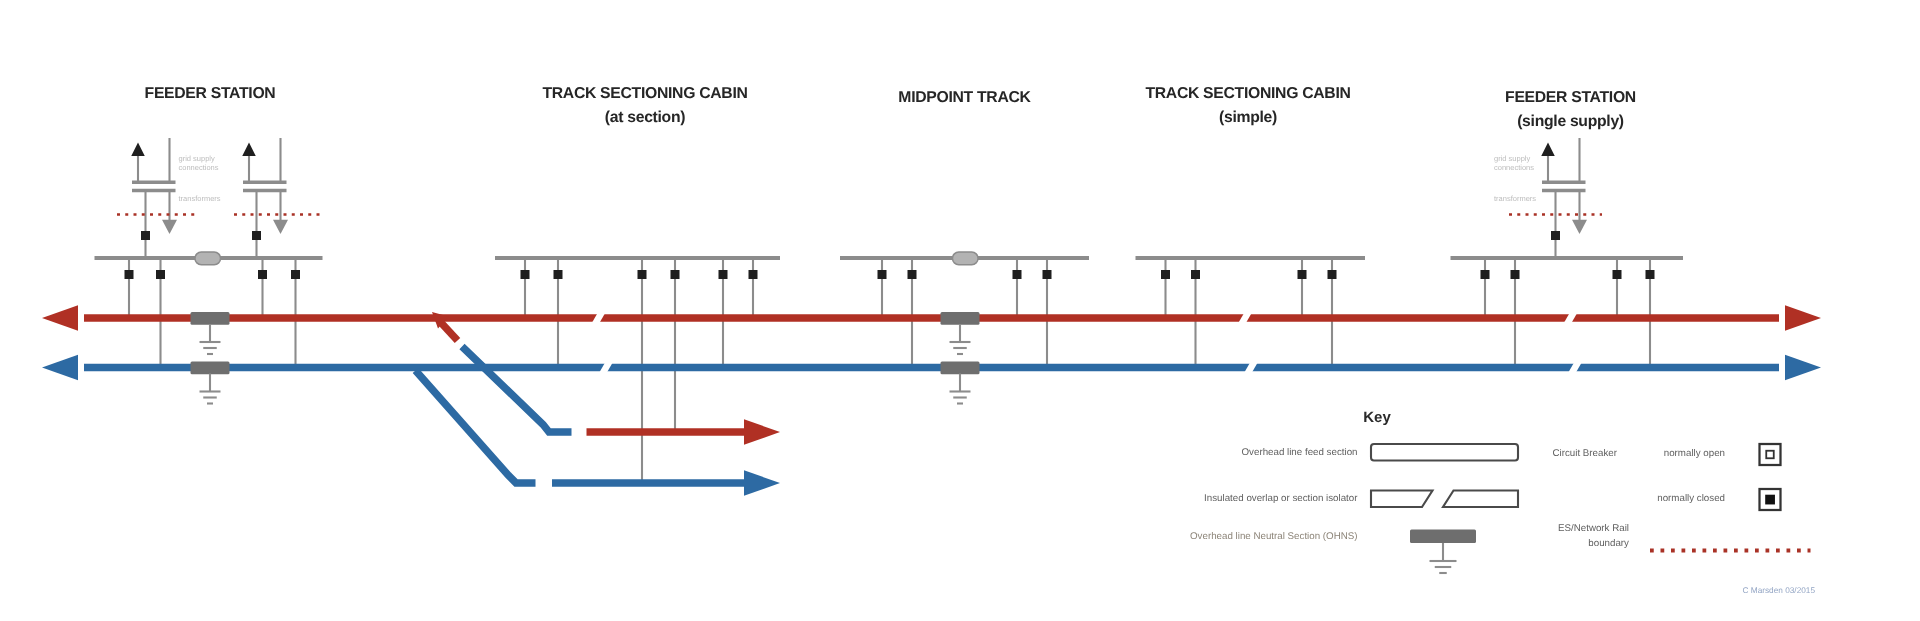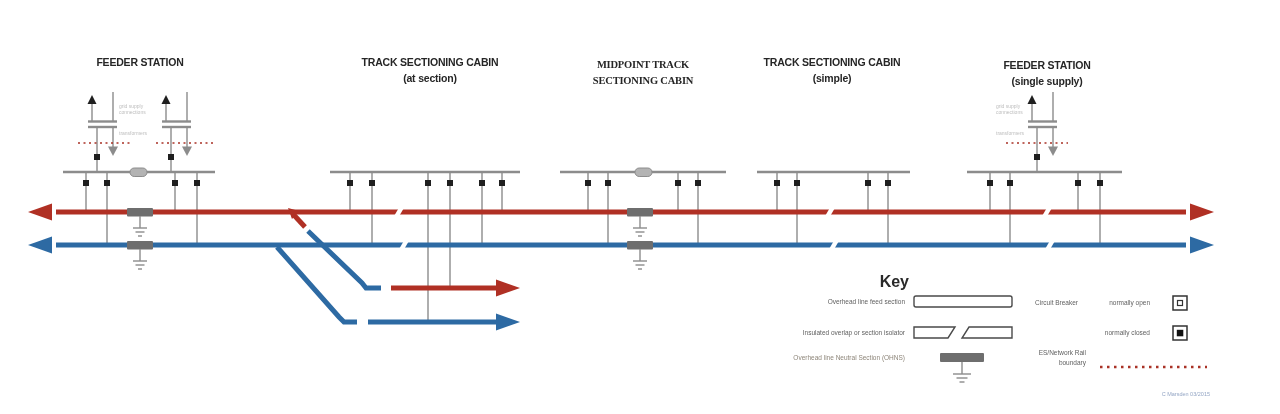--- a/index.html
+++ b/index.html
@@ -22,22 +22,22 @@
   .gray-f{fill:var(--infrastructure-gray);}
   .ns{fill:var(--neutral-section-gray);}
   .slash{fill:#ffffff;}
   .dotted{stroke:var(--boundary-red);stroke-width:1.6;stroke-dasharray:2 3.5;fill:none;}
   .keyline{stroke:#4a4a4a;stroke-width:1.4;fill:#ffffff;}
   .oval{fill:#b3b3b3;stroke:var(--infrastructure-gray);stroke-width:1;}
   
   .station-title{position:absolute;width:220px;margin-left:-110px;text-align:center;
     font-weight:bold;font-size:10.5px;letter-spacing:-0.2px;color:#262626;line-height:16px;}
   .note{position:absolute;font-size:5px;color:#bdbdbd;line-height:6px;}
-  .key-title{position:absolute;top:273px;left:849px;width:60px;text-align:right;
-    font-weight:bold;font-size:16px;color:#2a2a2a;}
+  .key-title{position:absolute;top:273px;left:888px;width:60px;text-align:center;
+    font-weight:bold;font-size:10px;color:#2a2a2a;}
   .key-label{position:absolute;font-size:6.5px;color:#5f5f5f;text-align:right;width:205px;left:700px;}
   .key-label.warm{color:#8d8579;}
   .cb-label{position:absolute;font-size:6.5px;color:#5f5f5f;text-align:right;}
   .credit{position:absolute;top:391px;left:1128px;width:82px;text-align:right;
     font-size:5.5px;color:#93a5c4;}
 </style>
 </head>
 <body>
 
 <div id="canvas">
@@ -236,23 +236,22 @@
     </g>
   </svg>
 
   <div class="station-title" style="left:140px;top:54px;">
     <div>FEEDER STATION</div>
   </div>
   <div class="station-title" style="left:430px;top:54px;">
     <div>TRACK SECTIONING CABIN</div>
     <div>(at section)</div>
   </div>
-  <div class="station-title" style="left:643px;top:57px;font-family:Liberation Serif, serif;">
+  <div class="station-title" style="left:643px;top:57px;">
     <div>MIDPOINT TRACK</div>
-    <div>SECTIONING CABIN</div>
   </div>
   <div class="station-title" style="left:832px;top:54px;">
     <div>TRACK SECTIONING CABIN</div>
     <div>(simple)</div>
   </div>
   <div class="station-title" style="left:1047px;top:57px;">
     <div>FEEDER STATION</div>
     <div>(single supply)</div>
   </div>
 

